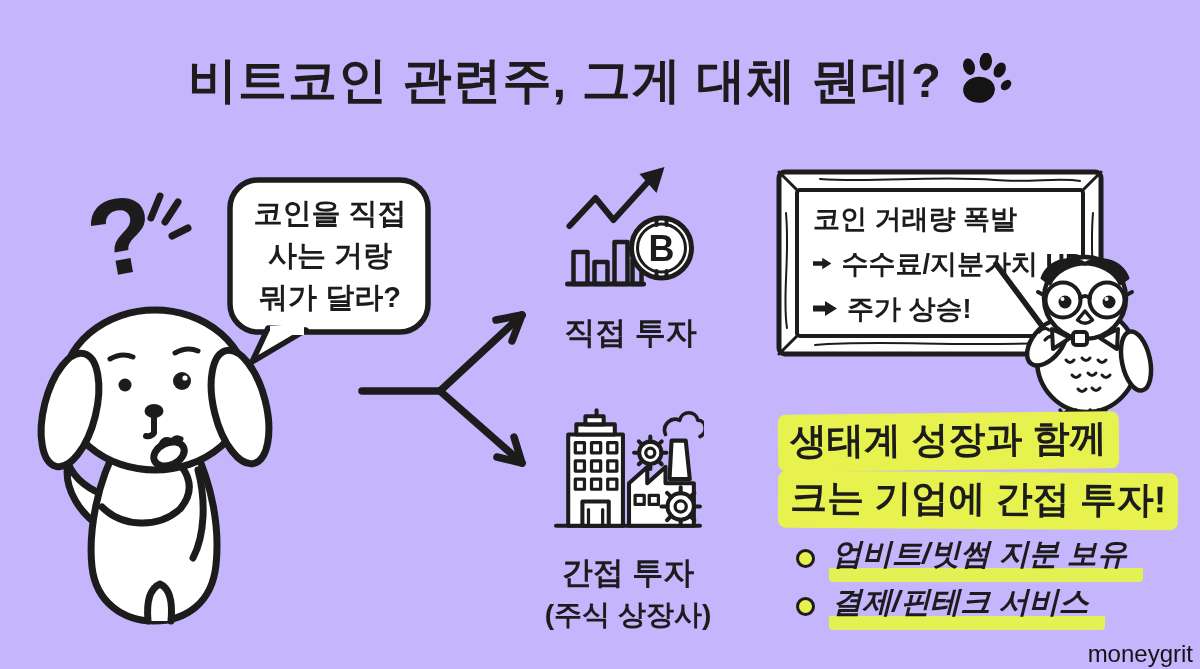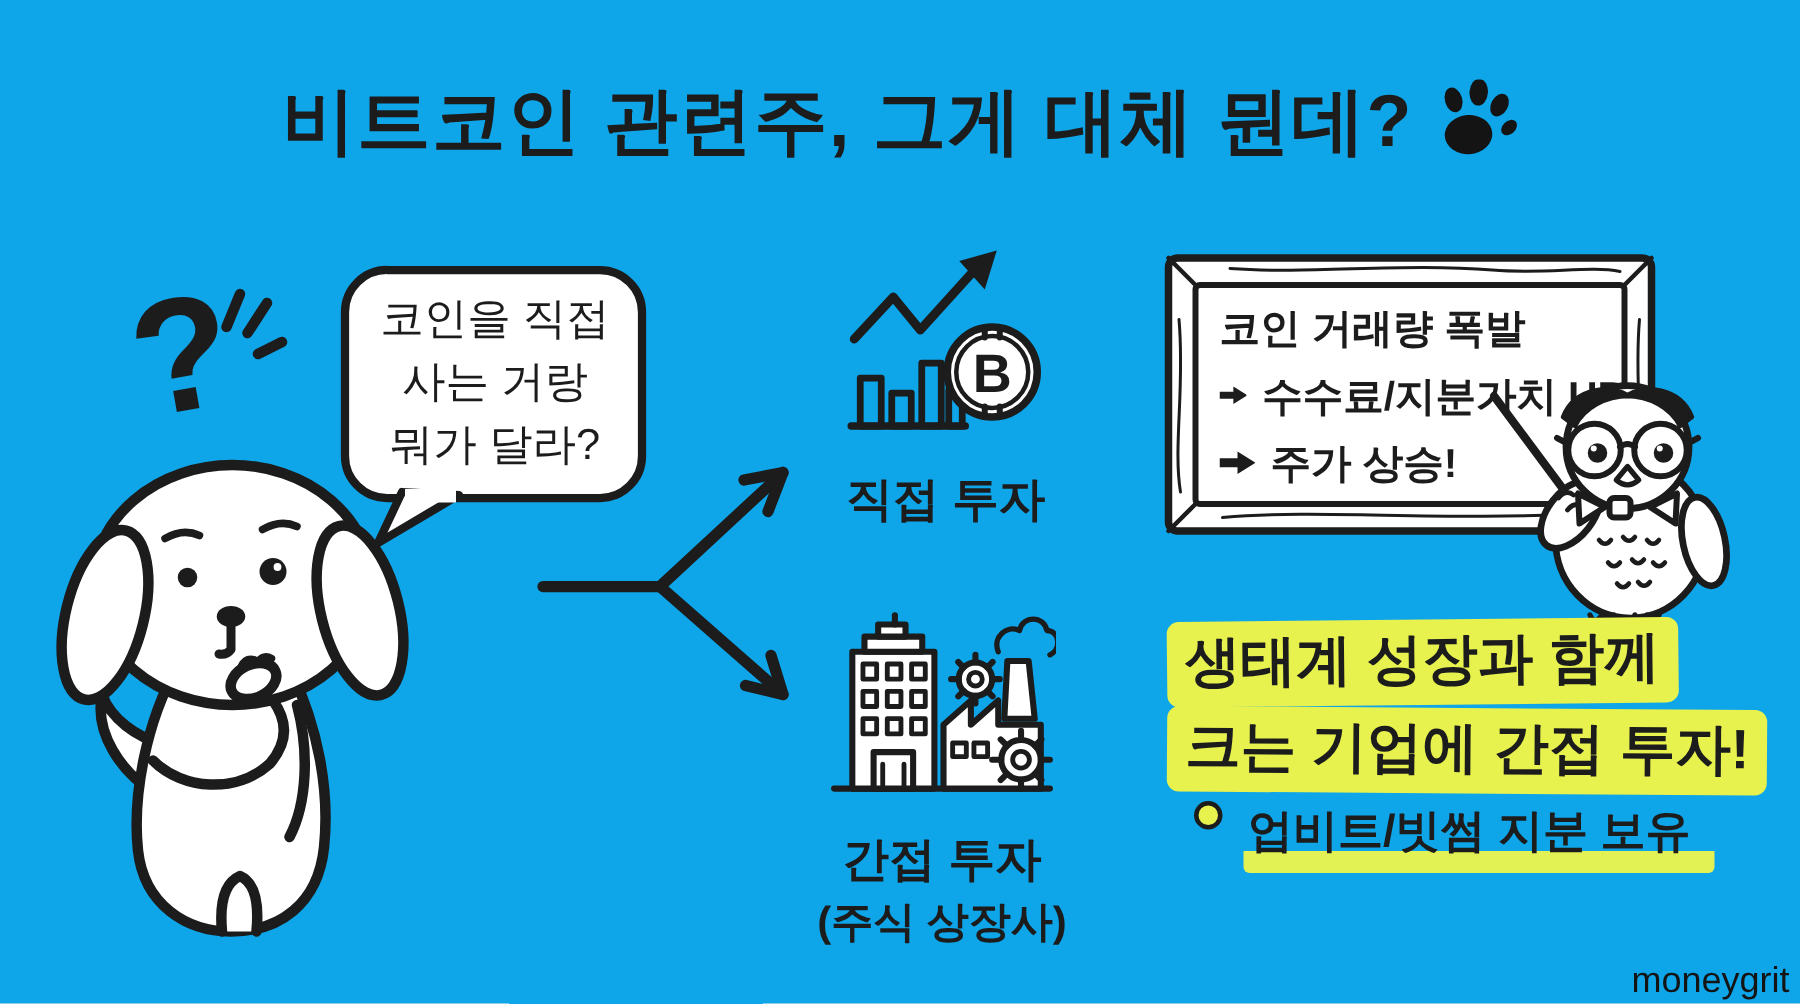--- a/index.html
+++ b/index.html
@@ -1,47 +1,47 @@
 <!DOCTYPE html>
 <html><head>
 <meta charset="utf-8">
 <style>
   html,body{margin:0;padding:0;background:#e9e9e9;}
   .canvas{
-    position:relative;width:1200px;height:669px;background:#0ea5e9;
+    position:relative;width:1200px;height:669px;background:#c4b5fd;
     overflow:hidden;font-family:"Liberation Sans","DejaVu Sans",sans-serif;color:#1c1c1c;
   }
   .abs{position:absolute;}
   
   .title-row{left:0;top:48px;width:1200px;display:flex;align-items:center;justify-content:center;gap:14px;}
   .title-text{font-size:49px;font-weight:700;letter-spacing:1px;white-space:nowrap;}
   
   .bubble{left:226px;top:176px;width:208px;height:192px;}
   .bubble-text{position:absolute;left:6px;top:16px;width:196px;text-align:center;
-    font-size:29px;font-weight:400;line-height:1.45;}
+    font-size:29px;font-weight:700;line-height:1.45;}
   .bubble-text span{display:block;}
   
   .opt{text-align:center;}
   .opt-direct{left:548px;top:164px;width:165px;}
   .opt-indirect{left:538px;top:408px;width:180px;}
   .opt .label{font-size:31px;font-weight:700;margin-top:20px;}
   .opt .sublabel{font-size:28px;font-weight:700;margin-top:2px;}
   
   .board{left:775px;top:168px;width:330px;height:190px;}
   .board-lines{position:absolute;left:38px;top:28px;width:270px;}
   .board-line{display:flex;align-items:center;gap:10px;height:45px;
     font-size:27px;font-weight:700;white-space:nowrap;}
   
   .takeaway{left:778px;top:412px;width:360px;text-align:left;}
   .hl-line{display:inline-block;background:#e7f24e;border-radius:8px;
     padding:2px 12px 5px;font-size:37px;font-weight:700;white-space:nowrap;margin:1px 0;}
   .hl-line.l1{transform:rotate(-0.6deg);}
   .hl-line.l2{transform:rotate(0.4deg);}
   .bullets{left:796px;top:534px;}
-  .bullet-row{display:flex;align-items:flex-start;height:48px;}
+  .bullet-row{display:flex;align-items:center;height:48px;font-style:italic;}
   .bullet-dot{width:13px;height:13px;border:3.5px solid #1c1c1c;border-radius:50%;
     background:#e7f24e;margin-right:14px;flex:none;}
   .bullet-text{font-size:30px;font-weight:700;white-space:nowrap;
     background:linear-gradient(transparent 70%, #e2f154 70%);
     padding:0 16px 7px 3px;border-radius:4px;}
   .watermark{right:7px;bottom:1px;font-size:24px;color:#141414;}
   svg{display:block;}
 </style>
 </head>
 <body>
@@ -258,17 +258,21 @@
   <div class="abs takeaway">
     <div><span class="hl-line l1">생태계 성장과 함께</span></div>
     <div><span class="hl-line l2">크는 기업에 간접 투자!</span></div>
   </div>
 
   <div class="abs bullets">
     <div class="bullet-row">
       <span class="bullet-dot"></span>
       <span class="bullet-text">업비트/빗썸 지분 보유</span>
     </div>
+    <div class="bullet-row">
+      <span class="bullet-dot"></span>
+      <span class="bullet-text">결제/핀테크 서비스</span>
+    </div>
   </div>
 
   <div class="abs watermark">moneygrit</div>
 
 </div>
 
 </body></html>

